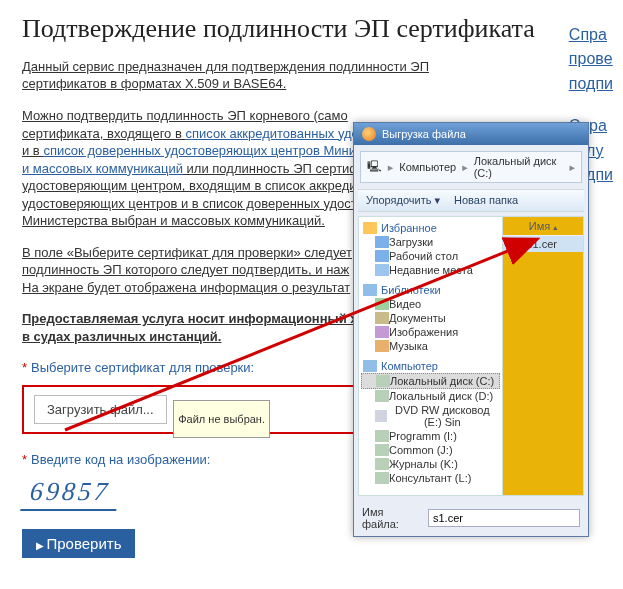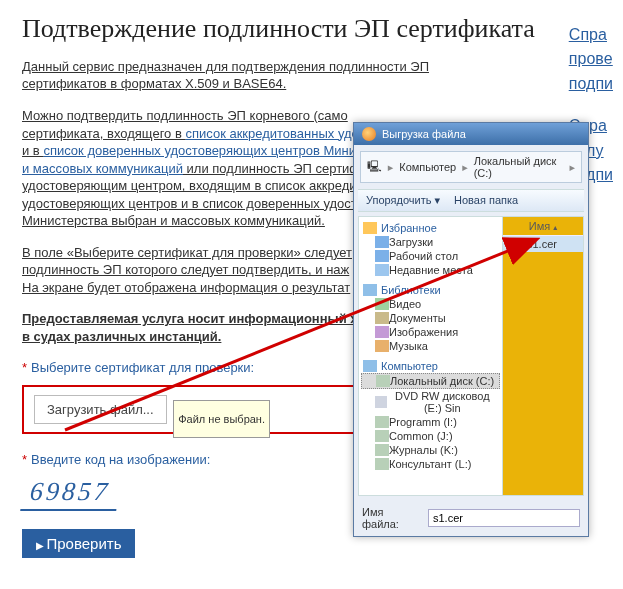--- a/index.html
+++ b/index.html
@@ -183,20 +183,24 @@
       <div class="tree-group">
         <div class="tree-head">
             <span class="ico ico-comp"></span>
             <span>Компьютер</span>
           </div>
         <div class="tree-item sel">
             <span class="ico ico-drive-sel"></span>
             <span>Локальный диск (C:)</span>
           </div>
         <div class="tree-item">
+            <span class="ico ico-drive"></span>
+            <span>Локальный диск (D:)</span>
+          </div>
+        <div class="tree-item">
             <span class="ico ico-dvd"></span>
             <span>DVD RW дисковод (E:) Sin</span>
           </div>
         <div class="tree-item">
             <span class="ico ico-drive"></span>
             <span>Programm (I:)</span>
           </div>
         <div class="tree-item">
             <span class="ico ico-drive"></span>
             <span>Common (J:)</span>

